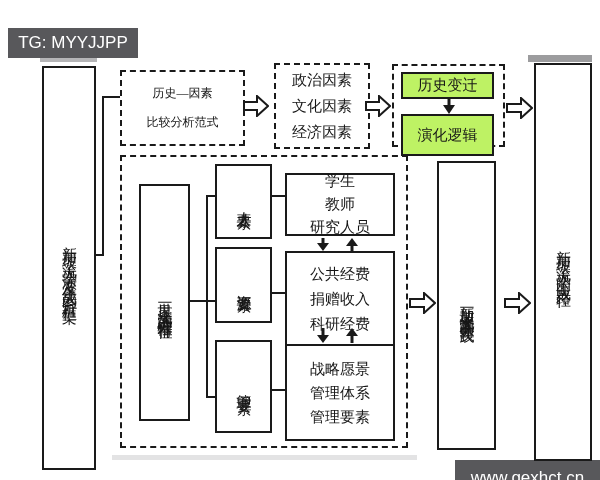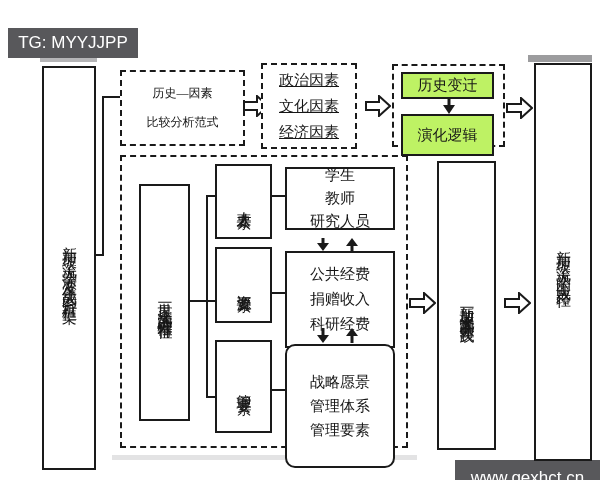--- a/index.html
+++ b/index.html
@@ -51,21 +51,21 @@
 
   <div class="box dashedbox lines" style="left:120px;top:52px;width:125px;height:76px;">
     <div class="tline-lg">历史—因素</div>
     <div class="tline-lg">比较分析范式</div>
   </div>
 
   <svg class="arrow" style="left:243px;top:77px;" width="26" height="22" viewBox="0 0 26 22">
     <polygon points="1,7 14,7 14,1 25,11 14,21 14,15 1,15" fill="#ffffff" stroke="#1a1a1a" stroke-width="2"></polygon>
   </svg>
 
-  <div class="box dashedbox lines" style="left:261px;top:45px;width:96px;height:86px;text-decoration:underline;">
+  <div class="box dashedbox lines" style="left:274px;top:45px;width:96px;height:86px;">
     <div class="tline">政治因素</div>
     <div class="tline">文化因素</div>
     <div class="tline">经济因素</div>
   </div>
 
   <svg class="arrow" style="left:365px;top:77px;" width="26" height="22" viewBox="0 0 26 22">
     <polygon points="1,7 14,7 14,1 25,11 14,21 14,15 1,15" fill="#ffffff" stroke="#1a1a1a" stroke-width="2"></polygon>
   </svg>
 
   <div class="box dashedbox" style="left:392px;top:46px;width:113px;height:83px;">
@@ -103,21 +103,21 @@
     <span class="vtext-sm" style="letter-spacing:1px;">资源要素</span>
   </div>
   <div class="box" style="left:215px;top:322px;width:57px;height:93px;">
     <span class="vtext-sm" style="letter-spacing:2px;">管理要素</span>
   </div>
 
   <div class="cline" style="left:272px;top:177px;width:13px;height:2px;"></div>
   <div class="cline" style="left:272px;top:274px;width:13px;height:2px;"></div>
   <div class="cline" style="left:272px;top:371px;width:13px;height:2px;"></div>
 
-  <div class="box lines" style="left:285px;top:149px;width:110px;height:63px;align-items:center;">
+  <div class="box lines" style="left:285px;top:155px;width:110px;height:63px;align-items:center;">
     <div class="tline" style="line-height:23px;">学生</div>
     <div class="tline" style="line-height:23px;">教师</div>
     <div class="tline" style="line-height:23px;">研究人员</div>
   </div>
 
   <svg class="arrow" style="left:317px;top:220px;" width="12" height="13" viewBox="0 0 12 13">
     <line x1="6" y1="0" x2="6" y2="7" stroke="#1a1a1a" stroke-width="3"></line>
     <polygon points="0,5 12,5 6,13" fill="#1a1a1a"></polygon>
   </svg>
   <svg class="arrow" style="left:346px;top:220px;" width="12" height="13" viewBox="0 0 12 13">
@@ -133,21 +133,21 @@
 
   <svg class="arrow" style="left:317px;top:310px;" width="12" height="15" viewBox="0 0 12 15">
     <line x1="6" y1="0" x2="6" y2="8" stroke="#1a1a1a" stroke-width="3"></line>
     <polygon points="0,7 12,7 6,15" fill="#1a1a1a"></polygon>
   </svg>
   <svg class="arrow" style="left:346px;top:310px;" width="12" height="15" viewBox="0 0 12 15">
     <line x1="6" y1="7" x2="6" y2="15" stroke="#1a1a1a" stroke-width="3"></line>
     <polygon points="0,8 12,8 6,0" fill="#1a1a1a"></polygon>
   </svg>
 
-  <div class="box lines" style="left:285px;top:326px;width:110px;height:124px;border-radius:10px;">
+  <div class="box lines" style="left:285px;top:326px;width:110px;height:97px;">
     <div class="tline-4">战略愿景</div>
     <div class="tline-4">管理体系</div>
     <div class="tline-4">管理要素</div>
   </div>
 
   <svg class="arrow" style="left:409px;top:274px;" width="27" height="22" viewBox="0 0 27 22">
     <polygon points="1,7 15,7 15,1 26,11 15,21 15,15 1,15" fill="#ffffff" stroke="#1a1a1a" stroke-width="2"></polygon>
   </svg>
 
   <div class="box" style="left:437px;top:143px;width:59px;height:289px;">

